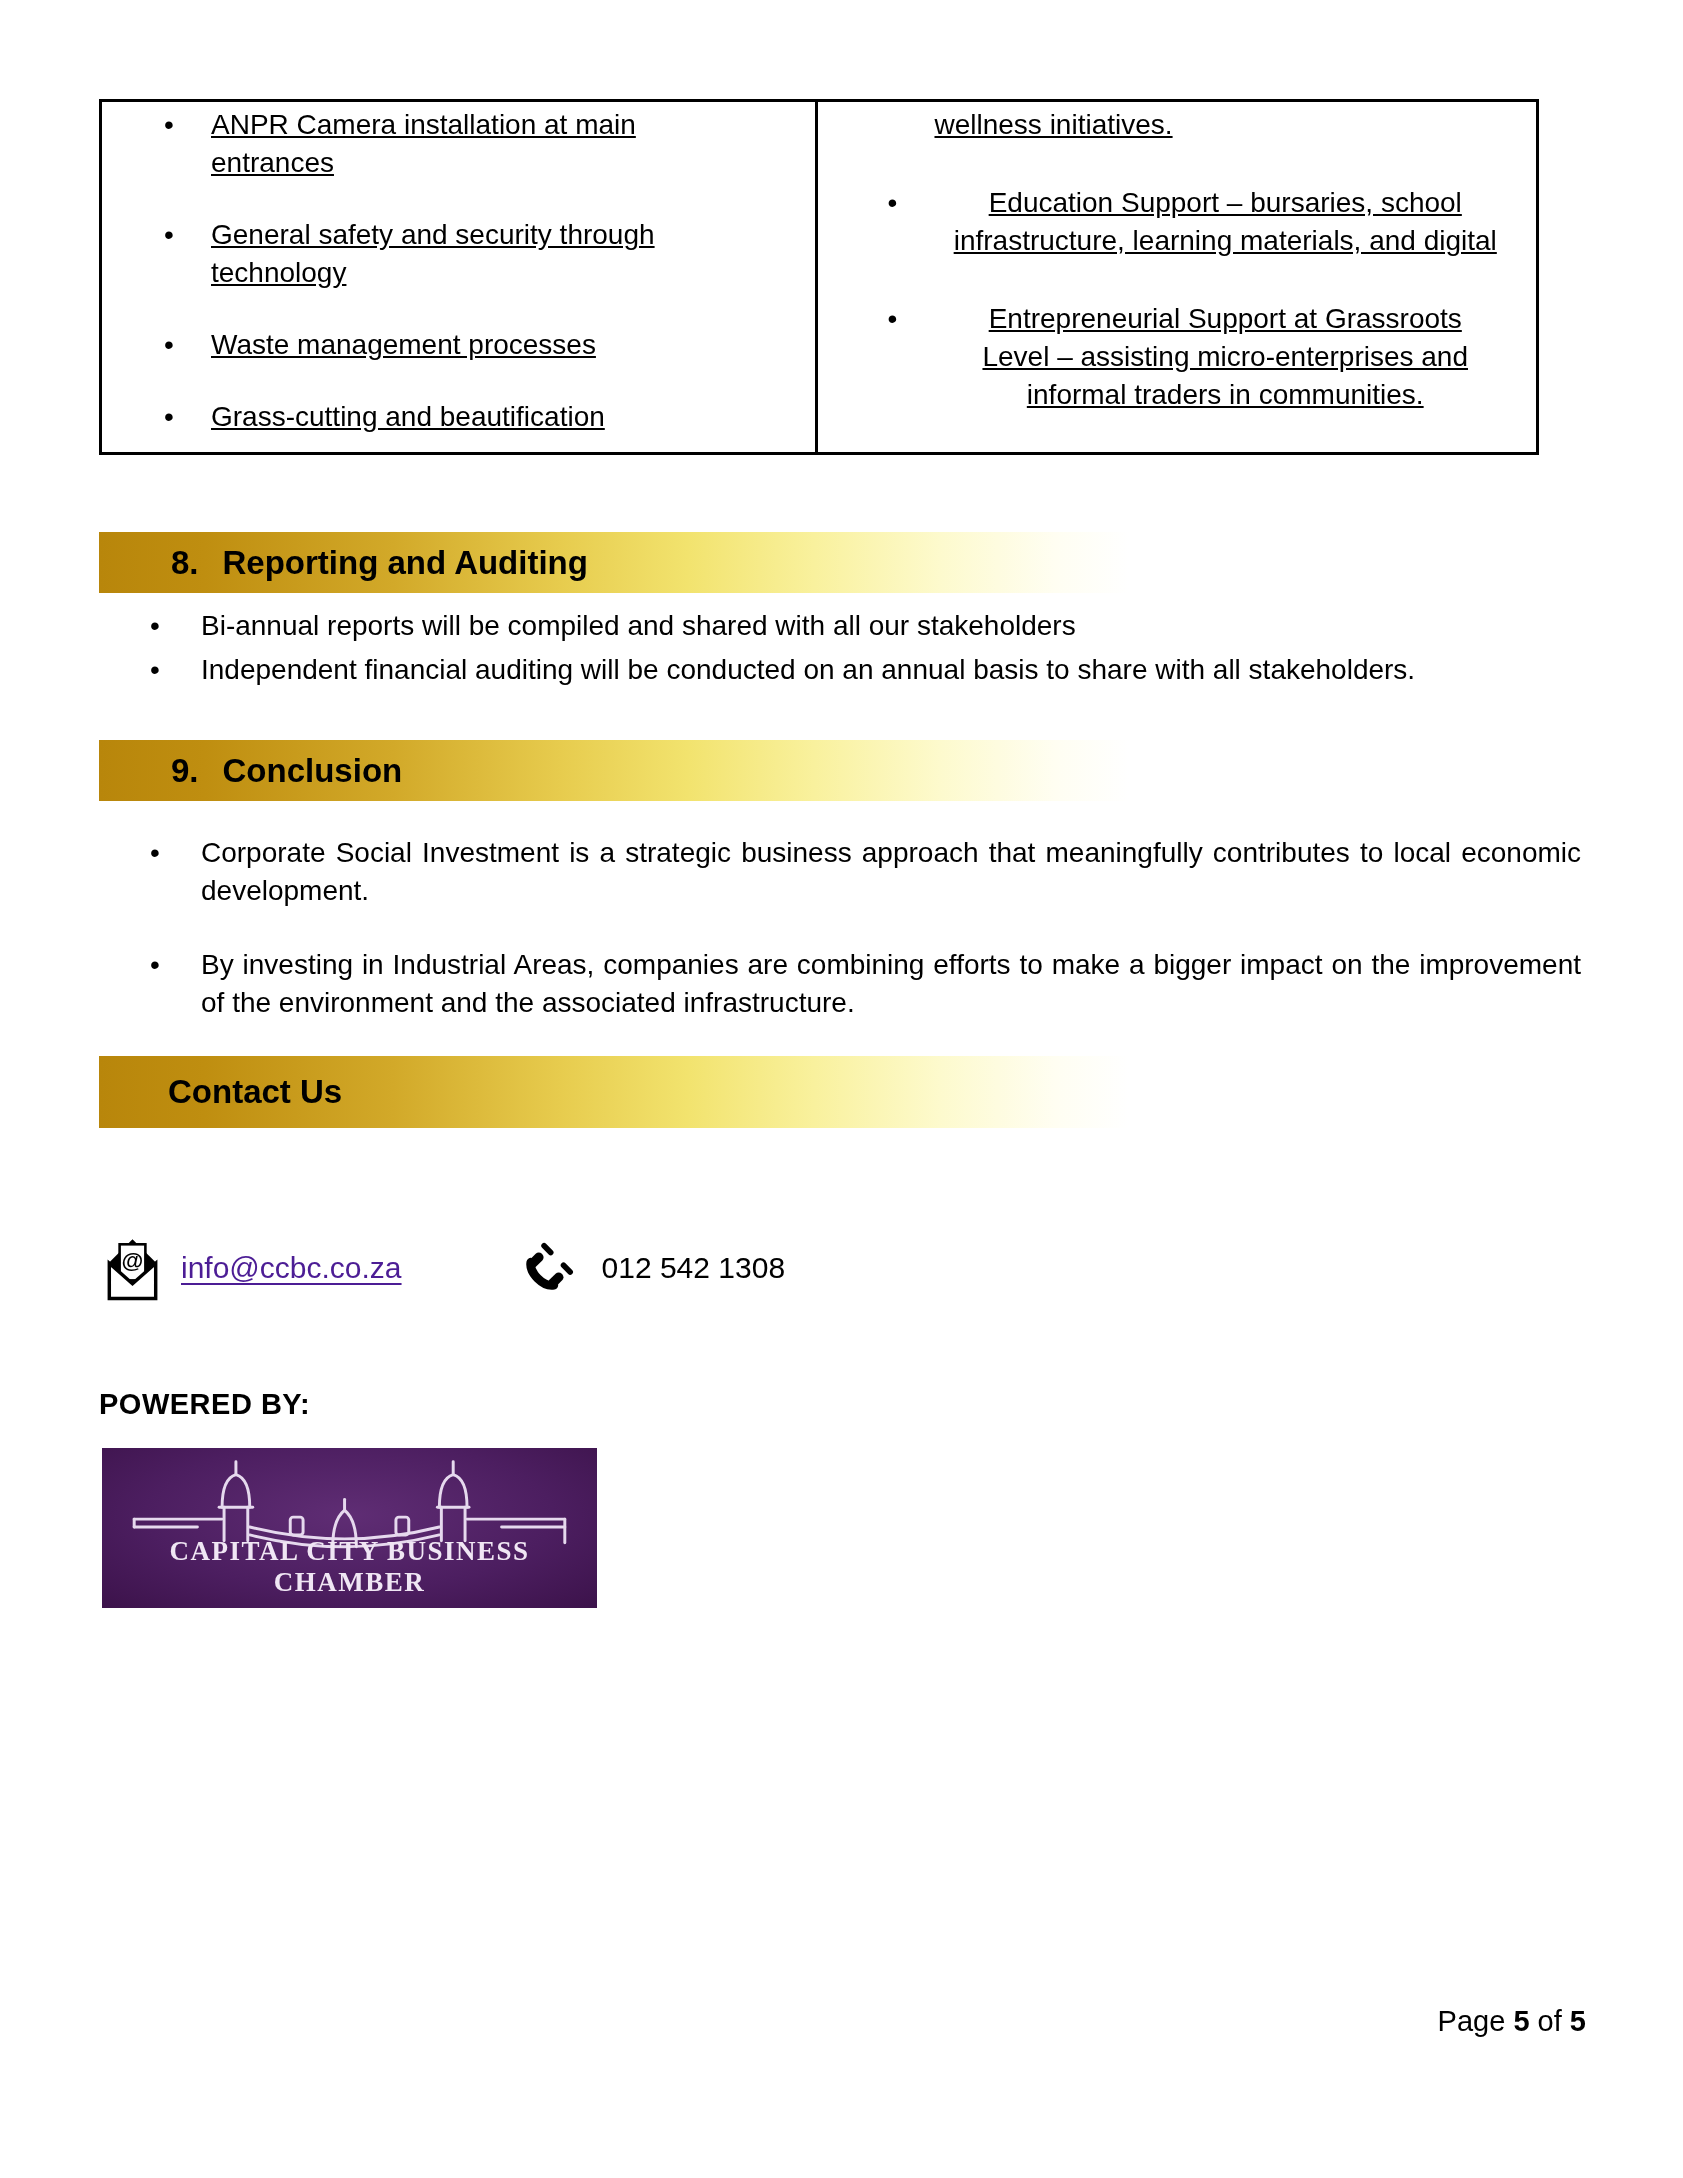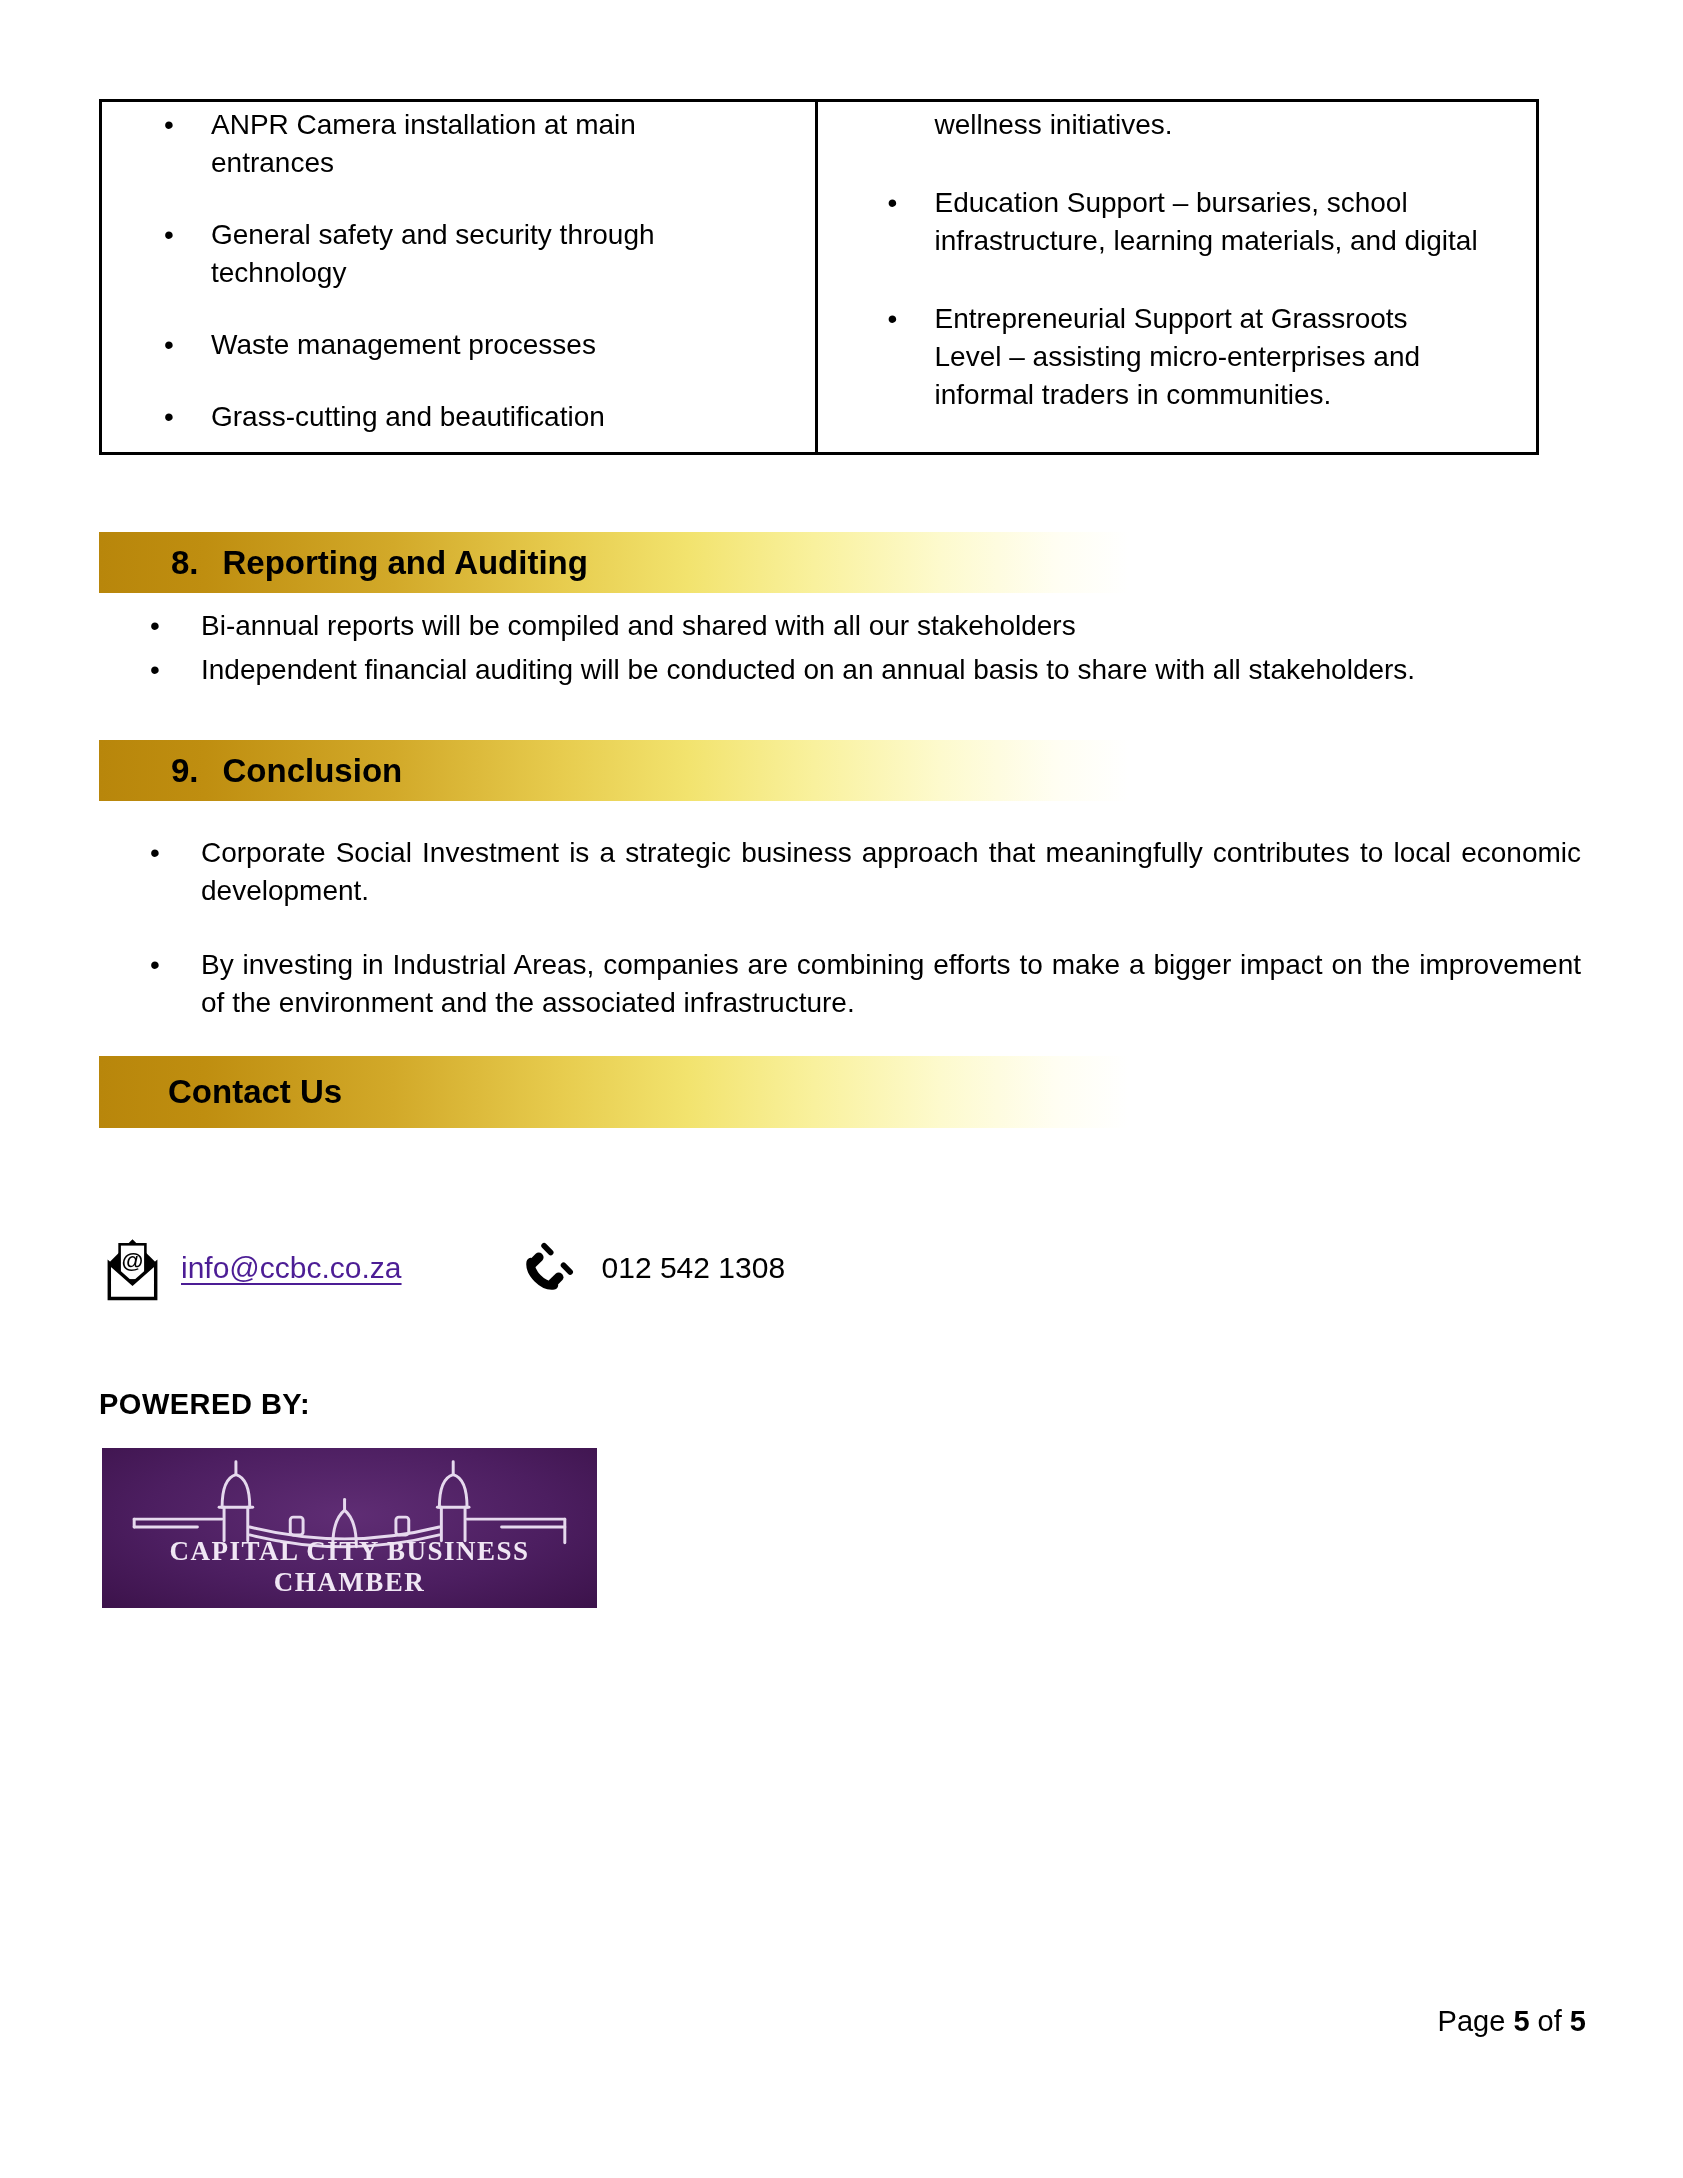--- a/index.html
+++ b/index.html
@@ -15,39 +15,39 @@
   }
 
   
   .info-table {
     position: absolute;
     left: 99px; top: 99px;
     width: 1440px;
     display: flex;
     border: 3px solid #000;
   }
-  .cell { min-height: 349px; padding: 4px 20px 16px 20px; }
+  .cell { min-height: 349px; padding: 4px 20px 16px 20px; text-decoration: underline; }
   .cell-left  { width: 722px; border-right: 3px solid #000; }
   .cell-right { width: 716px; margin-left: 7px; }
   .cell ul { list-style: none; }
   .cell li {
     position: relative;
     padding-left: 89px;
     font-size: 28px;
     line-height: 38px;
   }
   .cell li::before {
     content: "\2022";
     position: absolute;
     left: 42px; top: 0;
     font-size: 28px;
     line-height: 38px;
   }
   .cell-left  li { margin-bottom: 34px; width: 574px; }
-  .cell-right li { margin-bottom: 40px; }
+  .cell-right li { margin-bottom: 40px; text-align: center; }
   .cell-left  li:last-child, .cell-right li:last-child { margin-bottom: 0; }
   .cont-line {
     padding-left: 89px;
     font-size: 28px;
     line-height: 38px;
     margin-bottom: 40px;
   }
   .ln { display: block; }
 
   

